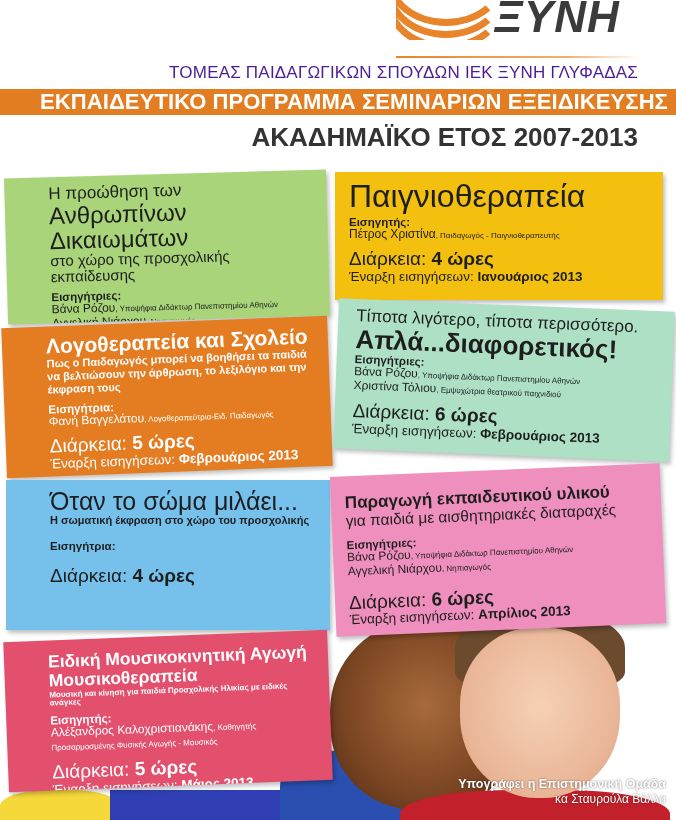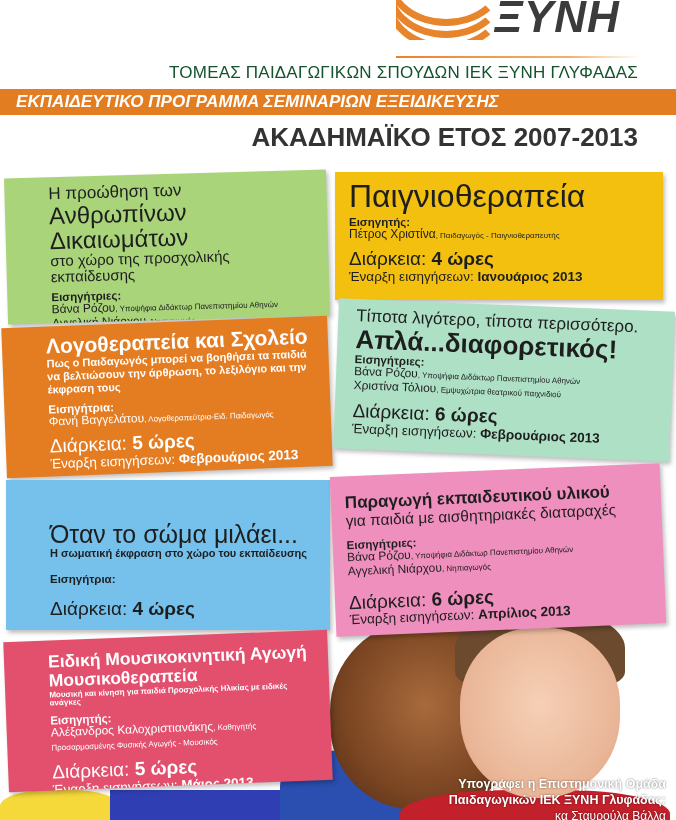--- a/index.html
+++ b/index.html
@@ -7,22 +7,22 @@
   body { position: relative; font-family: "Liberation Sans", sans-serif; color: #1e1e1e; }
 
   
   .logo { position: absolute; left: 396px; top: 0; width: 280px; height: 60px; text-decoration: underline; }
   .logo-swoosh { position: absolute; left: 0; top: 0; width: 100px; height: 40px; overflow: hidden; }
   .logo-swoosh span { position: absolute; border: 7px solid #e8842a; border-radius: 50%; border-top-color: transparent; border-right-color: transparent; }
   .logo-word { position: absolute; left: 98px; top: -8px; font: italic bold 44px "Liberation Sans", sans-serif; color: #3b3b3b; letter-spacing: 1px; }
   .logo-tag { position: absolute; left: 0; top: 39px; width: 245px; text-align: right; font: italic bold 15px "Liberation Sans", sans-serif; color: #2a2a2a; }
   .logo-underline { position: absolute; left: 0; top: 56px; width: 245px; height: 2px; background: linear-gradient(90deg, #e8842a, #f2b06e 70%, transparent); }
 
-  .dept { position: absolute; right: 38px; top: 63px; font-size: 17px; color: #14532d; letter-spacing: 0.2px; font-weight: normal; margin-left: 27px; }
-  .banner { position: absolute; left: 0; top: 89px; width: 676px; height: 26px; background: #e37d22; color: #ffffff; font-weight: bold; font-size: 17px; line-height: 26px; padding-left: 16px; letter-spacing: 0.1px; white-space: nowrap; font-style: italic; }
+  .dept { position: absolute; right: 38px; top: 63px; font-size: 17px; color: #4c1d95; letter-spacing: 0.2px; font-weight: normal; margin-left: 27px; }
+  .banner { position: absolute; left: 0; top: 89px; width: 676px; height: 26px; background: #e37d22; color: #ffffff; font-weight: bold; font-size: 22px; line-height: 26px; padding-left: 40px; letter-spacing: 0.1px; white-space: nowrap; }
   .year { position: absolute; right: 38px; top: 122px; font-size: 26px; font-weight: bold; color: #333333; }
 
   
   .card { position: absolute; padding: 8px 16px 8px 44px; box-shadow: 2px 3px 4px rgba(0,0,0,0.25); overflow: hidden; }
   .card .t-light { display: block; font-weight: normal; line-height: 1.05; }
   .card .t-bold { display: block; font-weight: bold; line-height: 1.1; }
   .card .lbl { display: block; font-weight: bold; font-size: 11.5px; margin-top: 6px; }
   .card .spk { display: block; font-size: 12px; line-height: 1.15; }
   .card .spk small { font-size: 8px; }
   .card .dur { display: block; font-size: 19px; margin-top: 8px; line-height: 1.05; }
@@ -109,22 +109,22 @@
   <span class="t-light" style="font-size:17px;">Τίποτα λιγότερο, τίποτα περισσότερο.</span>
   <span class="t-bold" style="font-size:26px;font-weight:900;">Απλά...διαφορετικός!</span>
   <span class="lbl" style="margin-top:0;">Εισηγήτριες:</span>
   <span class="spk"><span>Βάνα Ρόζου</span><small>, Υποψήφια Διδάκτωρ Πανεπιστημίου Αθηνών</small></span>
   <span class="spk"><span>Χριστίνα Τόλιου</span><small>, Εμψυχώτρια θεατρικού παιχνιδιού</small></span>
   <span class="dur"><span>Διάρκεια: </span><b>6 ώρες</b></span>
   <span class="start"><span>Έναρξη εισηγήσεων: </span><b>Φεβρουάριος 2013</b></span>
 </div>
 
 <div class="card c5">
-  <span class="t-light" style="font-size:25px;margin-top:33px;">Όταν το σώμα μιλάει...</span>
-  <span class="t-bold" style="font-size:11px;">Η σωματική έκφραση στο χώρο του εκπαίδευσης</span>
+  <span class="t-light" style="font-size:25px;">Όταν το σώμα μιλάει...</span>
+  <span class="t-bold" style="font-size:11px;">Η σωματική έκφραση στο χώρο του προσχολικής</span>
   <span class="lbl" style="margin-top:14px;">Εισηγήτρια:</span>
   <span class="dur" style="margin-top:14px;"><span>Διάρκεια: </span><b>4 ώρες</b></span>
 </div>
 
 <div class="card c6" style="padding-left:14px;">
   <span class="t-bold" style="font-size:17px;margin-top:10px;">Παραγωγή εκπαιδευτικού υλικού</span>
   <span class="t-light" style="font-size:15.5px;">για παιδιά με αισθητηριακές διαταραχές</span>
   <span class="lbl" style="margin-top:10px;">Εισηγήτριες:</span>
   <span class="spk"><span>Βάνα Ρόζου</span><small>, Υποψήφια Διδάκτωρ Πανεπιστημίου Αθηνών</small></span>
   <span class="spk"><span>Αγγελική Νιάρχου</span><small>, Νηπιαγωγός</small></span>
@@ -137,15 +137,14 @@
   <span class="t-bold" style="font-size:17.5px;">Μουσικοθεραπεία</span>
   <span class="t-bold" style="font-size:8px;">Μουσική και κίνηση για παιδιά Προσχολικής Ηλικίας με ειδικές ανάγκες</span>
   <span class="lbl">Εισηγητής:</span>
   <span class="spk"><span>Αλέξανδρος Καλοχριστιανάκης</span><small>, Καθηγητής Προσαρμοσμένης Φυσικής Αγωγής - Μουσικός</small></span>
   <span class="dur"><span>Διάρκεια: </span><b>5 ώρες</b></span>
   <span class="start"><span>Έναρξη εισηγήσεων: </span><b>Μάιος 2013</b></span>
 </div>
 
 <div class="signature">
   <div>Υπογράφει η Επιστημονική Ομάδα</div>
-  <div>Παιδαγωγικών ΙΕΚ ΞΥΝΗ Γλυφάδας:</div>
   <div class="name">κα Σταυρούλα Βάλλα</div>
 </div>
 
 </body></html>

